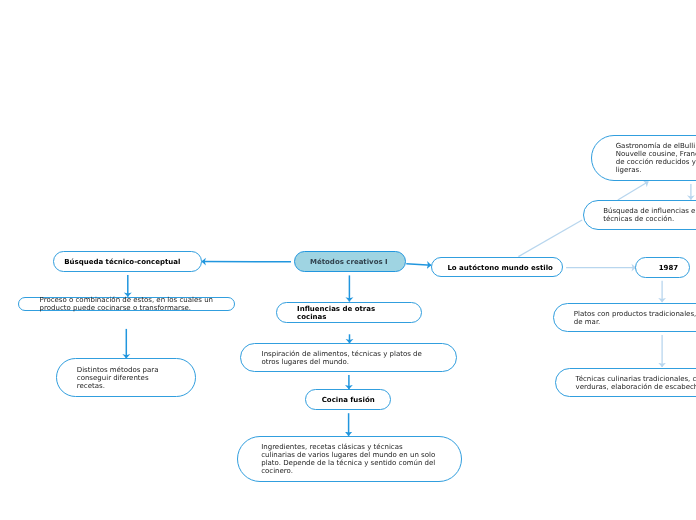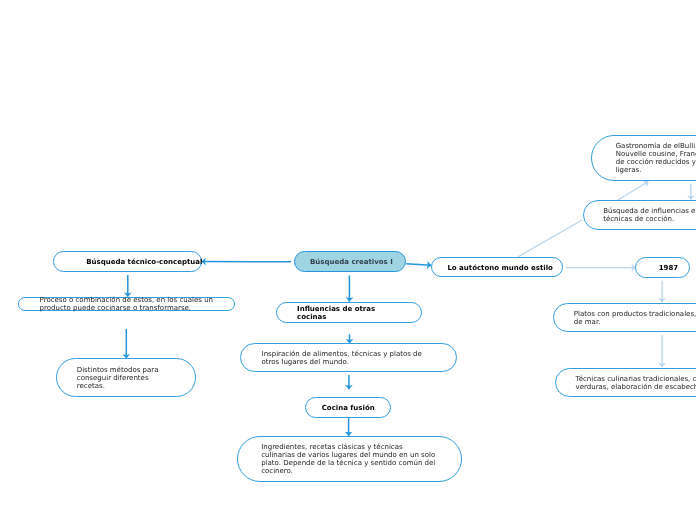--- a/index.html
+++ b/index.html
@@ -41,43 +41,43 @@
     <path class="edge edge-strong" d="M 406.3,263.8 L 431.3,265.2" fill="none" stroke="#2196de" stroke-width="1.5" marker-end="url(#ah-strong)"></path>
     <path class="edge edge-faded" d="M 566.1,267.6 L 635.9,267.6" fill="none" stroke="#b8d6ee" stroke-width="1.3" marker-end="url(#ah-faded)"></path>
     <path class="edge edge-faded" d="M 662.1,280.8 L 662.1,302.3" fill="none" stroke="#b8d6ee" stroke-width="1.3" marker-end="url(#ah-faded)"></path>
     <path class="edge edge-faded" d="M 662.1,335.0 L 662.1,367.1" fill="none" stroke="#b8d6ee" stroke-width="1.3" marker-end="url(#ah-faded)"></path>
     <path class="edge edge-faded" d="M 518.4,256.6 L 582.1,220.0" fill="none" stroke="#b8d6ee" stroke-width="1.3"></path>
     <path class="edge edge-faded" d="M 617.8,200.0 L 648.5,181.5" fill="none" stroke="#b8d6ee" stroke-width="1.3" marker-end="url(#ah-faded)"></path>
     <path class="edge edge-faded" d="M 690.9,184.1 L 690.9,199.7" fill="none" stroke="#b8d6ee" stroke-width="1.3" marker-end="url(#ah-faded)"></path>
   </svg>
 
   <div class="node title root" style="left:293.5px;top:251px;width:112.2px;height:21px;padding-left:15.5px;">
-    <span class="label">Búsqueda creativos I</span>
+    <span class="label">Métodos creativos I</span>
   </div>
-  <div class="node title" style="left:53.2px;top:250.7px;width:148.6px;height:21.3px;padding-left:32px;">
+  <div class="node title" style="left:53.2px;top:250.7px;width:148.6px;height:21.3px;padding-left:10px;">
     <span class="label">Búsqueda técnico-conceptual</span>
   </div>
   <div class="node body" style="left:18px;top:296.6px;width:217.2px;height:14px;padding-left:20.6px;">
     <span class="label">Proceso o combinación de estos, en los cuales un
 producto puede cocinarse o transformarse.</span>
   </div>
   <div class="node body" style="left:55.7px;top:358.4px;width:140.1px;height:38.6px;padding-left:20.1px;">
     <span class="label">Distintos métodos para
 conseguir diferentes
 recetas.</span>
   </div>
   <div class="node title" style="left:276.3px;top:301.5px;width:145.9px;height:21px;padding-left:19.8px;">
     <span class="label">Influencias de otras
 cocinas</span>
   </div>
   <div class="node body" style="left:239.9px;top:342.7px;width:217.5px;height:29.4px;padding-left:20.7px;align-items:center;">
     <span class="label">Inspiración de alimentos, técnicas y platos de
 otros lugares del mundo.</span>
   </div>
-  <div class="node title" style="left:305.1px;top:388.6px;width:86.1px;height:21.5px;padding-left:15.6px;margin-top:8px;">
+  <div class="node title" style="left:305.1px;top:388.6px;width:86.1px;height:21.5px;padding-left:15.6px;">
     <span class="label">Cocina fusión</span>
   </div>
   <div class="node body" style="left:236.8px;top:435.5px;width:224.9px;height:46.5px;padding-left:23.4px;">
     <span class="label">Ingredientes, recetas clásicas y técnicas
 culinarias de varios lugares del mundo en un solo
 plato. Depende de la técnica y sentido común del
 cocinero.</span>
   </div>
   <div class="node title" style="left:430.8px;top:256.6px;width:132.4px;height:20.8px;padding-left:15.6px;">
     <span class="label">Lo autóctono mundo estilo</span>

